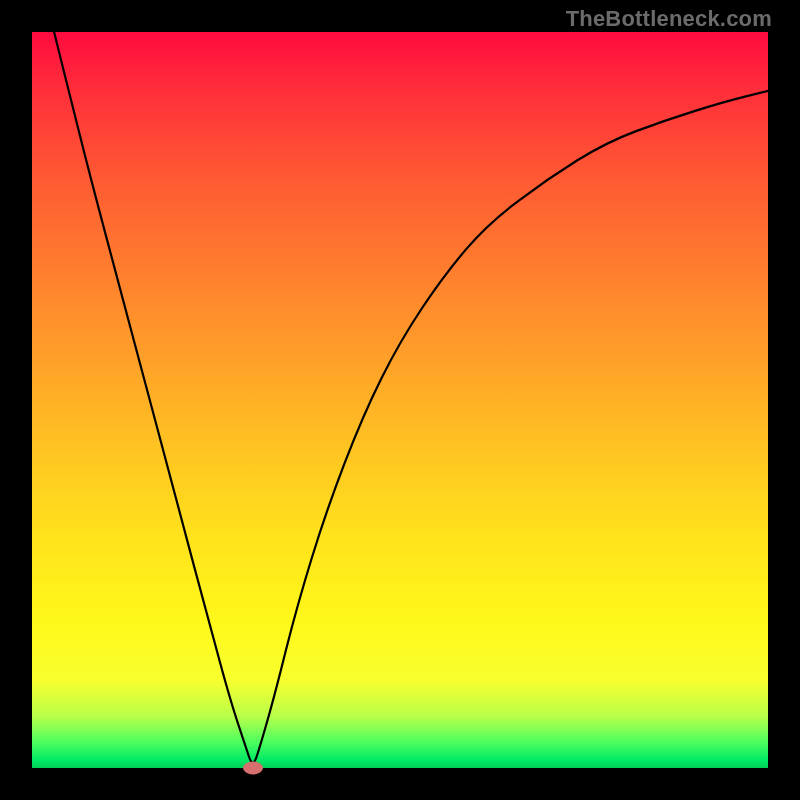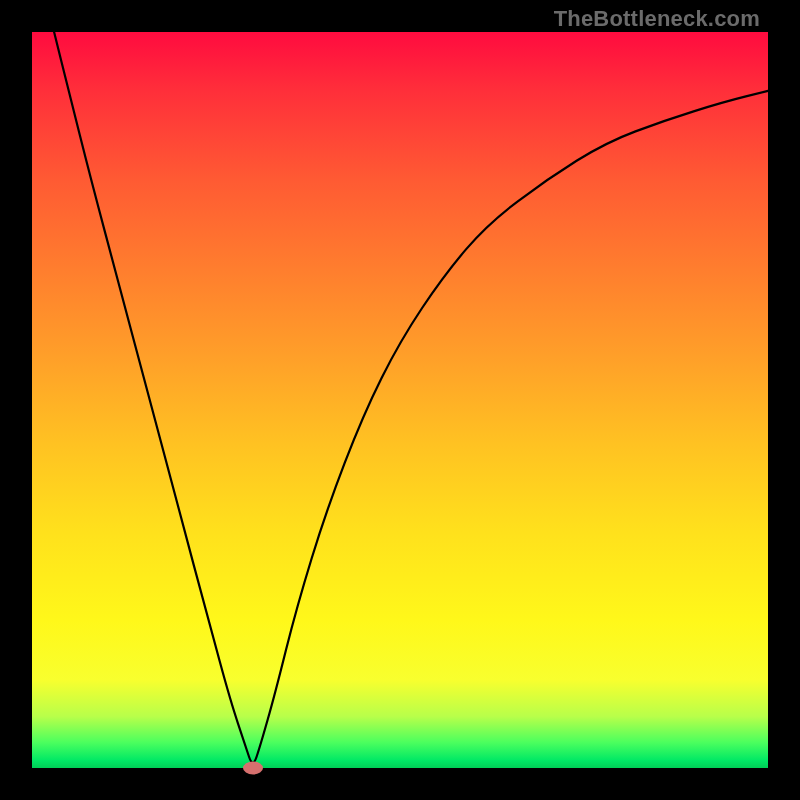--- a/index.html
+++ b/index.html
@@ -37,21 +37,21 @@
       #f8ff2e 88%,
       #b8ff4a 93%,
       #4cff5e 96.5%,
       #00e865 99%,
       #00cf57 100%
     );
   }
   .watermark {
     position: absolute;
     top: 6px;
-    right: 40px;
+    right: 28px;
     font-size: 22px;
     font-weight: 600;
     color: #6b6b6b;
     letter-spacing: 0.2px;
     user-select: none;
   }
   .curve-svg {
     position: absolute;
     left: 0;
     top: 0;

